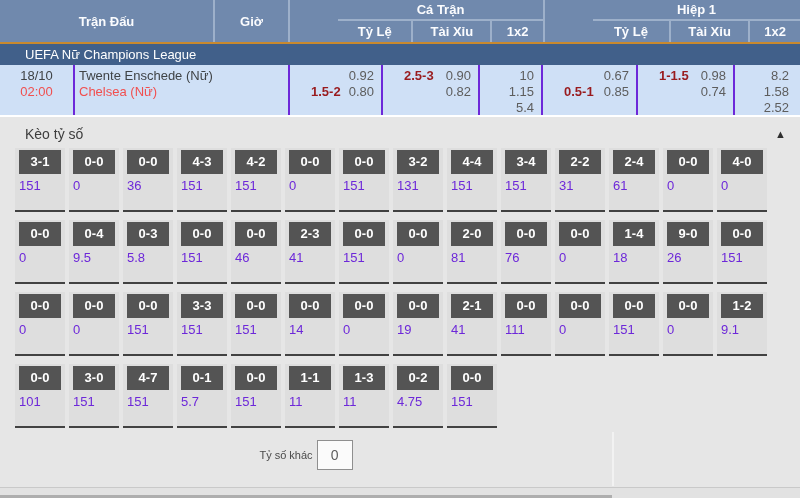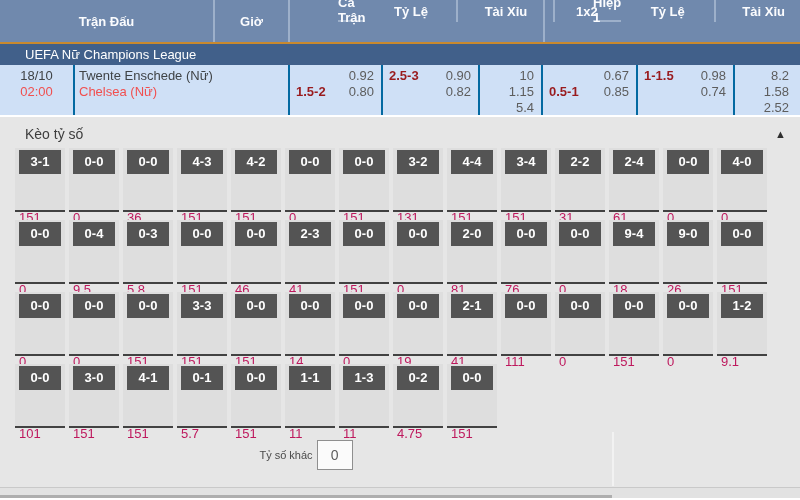--- a/index.html
+++ b/index.html
@@ -6,56 +6,56 @@
   html,body { width:800px; height:500px; overflow:hidden; }
   body { font-family:"Liberation Sans","DejaVu Sans",sans-serif; background:#fff; font-size:13px; }
 
   .app { width:800px; height:500px; position:relative; }
 
   
   .thead { display:flex; height:44px; background:#7089ad; color:#fbfcfe; font-weight:bold; border-bottom:2px solid #c8892e; }
   .th { display:flex; align-items:center; justify-content:center; border-right:2px solid #9db0ca; }
   .th.time { width:75px; }
   .th.match { width:215px; }
-  .thgroup { display:flex; flex-direction:row;padding-left:48px; }
+  .thgroup { display:flex; flex-direction:column;padding-left:48px; }
   .thgroup.ft { width:255px; border-right:2px solid #9db0ca; }
   .thgroup.ht { width:255px; }
   .group-title { height:22px; display:flex; align-items:center; justify-content:center; border-bottom:2px solid #9db0ca; }
   .subcols { display:flex; height:22px; }
   .sub { display:flex; align-items:center; justify-content:center; border-right:2px solid #9db0ca; }
   .sub:last-child { border-right:none;border-radius:9px; }
   .thgroup.ft .sub.hdp { width:93px; } .thgroup.ft .sub.ou { width:97px; } .thgroup.ft .sub.x12 { width:63px; }
   .thgroup.ht .sub.hdp { width:95px; } .thgroup.ht .sub.ou { width:97px; } .thgroup.ht .sub.x12 { width:61px; }
 
   
   .league-bar { height:21px; background:#41608a; color:#ffffff; font-weight:normal; display:flex; align-items:center; padding-left:25px; }
 
   
   .match-row { display:flex; height:52px; background:#cfe0f6; border-bottom:2px solid #fff; }
-  .mcol { border-right:2px solid #0369a1; padding-top:3px; color:#3f4346; }
+  .mcol { border-right:2px solid #6d28d9; padding-top:3px; color:#3f4346; }
   .mcol:last-child { border-right:none; }
   .mcol.time { width:75px; text-align:center; line-height:16px; }
   .mcol.teams { width:215px; padding-left:4px; line-height:16px; }
   .mcol.hdp-ft { width:93px; } .mcol.ou-ft { width:97px;text-align:right; } .mcol.x12-ft { width:63px; }
   .mcol.hdp-ht { width:95px; } .mcol.ou-ht { width:97px; } .mcol.x12-ht { width:61px; }
-  .oline { display:flex; justify-content:space-between; padding:0 7px 0 6px; line-height:16px; }
+  .oline { display:flex; justify-content:space-between; padding:0 7px 0 21px; line-height:16px; }
   .oline .hline { color:#991b1e; font-weight:bold; }
   .oline .odd { margin-left:auto; color:#5d5d5d; }
   .red { color:#f14f4f; }
   .x12col { text-align:right; padding-right:7px; line-height:16px; color:#5d5d5d; }
 
   
   .panel { position:relative; height:381px; background:#e6e6e6; }
   .panel-head { height:27px; display:flex; align-items:center; padding:6px 14px 0 25px; color:#3d3d3d; font-size:14px; }
   .tri { margin-left:auto; color:#2f2f2f; font-size:11px; cursor:pointer; }
   .grid { padding:4px 0 0 15px; }
   .score-row { display:flex; gap:4px; margin-bottom:8px; }
   .score-cell { width:50px; height:64px; background:#dedede; border-bottom:2px solid #424242; cursor:pointer; }
   .chip { margin:2px 4px 0 4px; height:24px; background:#545454; color:#ffffff; font-weight:bold; text-align:center; line-height:24px; }
-  .val { padding:4px 0 0 4px; color:#be185d;margin-top:32px; }
+  .val { padding:4px 0 0 4px; color:#6d28d9; }
 
   .other-row { width:612px; display:flex; align-items:center; justify-content:center; margin-top:12px; }
   .other-label { color:#4a4a4a; font-size:11px; margin-right:4px; }
   .other-input { width:36px; height:30px; border:1px solid #8f8f8f; background:#fbfbfb; color:#5d5d5d; text-align:center; font-size:14px; font-family:inherit; }
 
   .vdivider { position:absolute; left:612px; top:315px; bottom:12px; width:2px; background:#f2f2f2; }
   .panel-footer { position:absolute; left:0; right:0; bottom:0; height:11px; border-top:1px solid #c9c9c9; background:#e2e2e2; }
   .footer-strip { position:absolute; left:0; bottom:0; width:612px; height:3px; background:#aeaeae; }
 </style>
 </head>
@@ -253,21 +253,21 @@
           </div>
           <div class="score-cell">
             <div class="chip">0-0</div>
             <div class="val">76</div>
           </div>
           <div class="score-cell">
             <div class="chip">0-0</div>
             <div class="val">0</div>
           </div>
           <div class="score-cell">
-            <div class="chip">9-4</div>
+            <div class="chip">1-4</div>
             <div class="val">18</div>
           </div>
           <div class="score-cell">
             <div class="chip">9-0</div>
             <div class="val">26</div>
           </div>
           <div class="score-cell">
             <div class="chip">0-0</div>
             <div class="val">151</div>
           </div>
@@ -333,21 +333,21 @@
         <div class="score-row">
           <div class="score-cell">
             <div class="chip">0-0</div>
             <div class="val">101</div>
           </div>
           <div class="score-cell">
             <div class="chip">3-0</div>
             <div class="val">151</div>
           </div>
           <div class="score-cell">
-            <div class="chip">4-1</div>
+            <div class="chip">4-7</div>
             <div class="val">151</div>
           </div>
           <div class="score-cell">
             <div class="chip">0-1</div>
             <div class="val">5.7</div>
           </div>
           <div class="score-cell">
             <div class="chip">0-0</div>
             <div class="val">151</div>
           </div>

